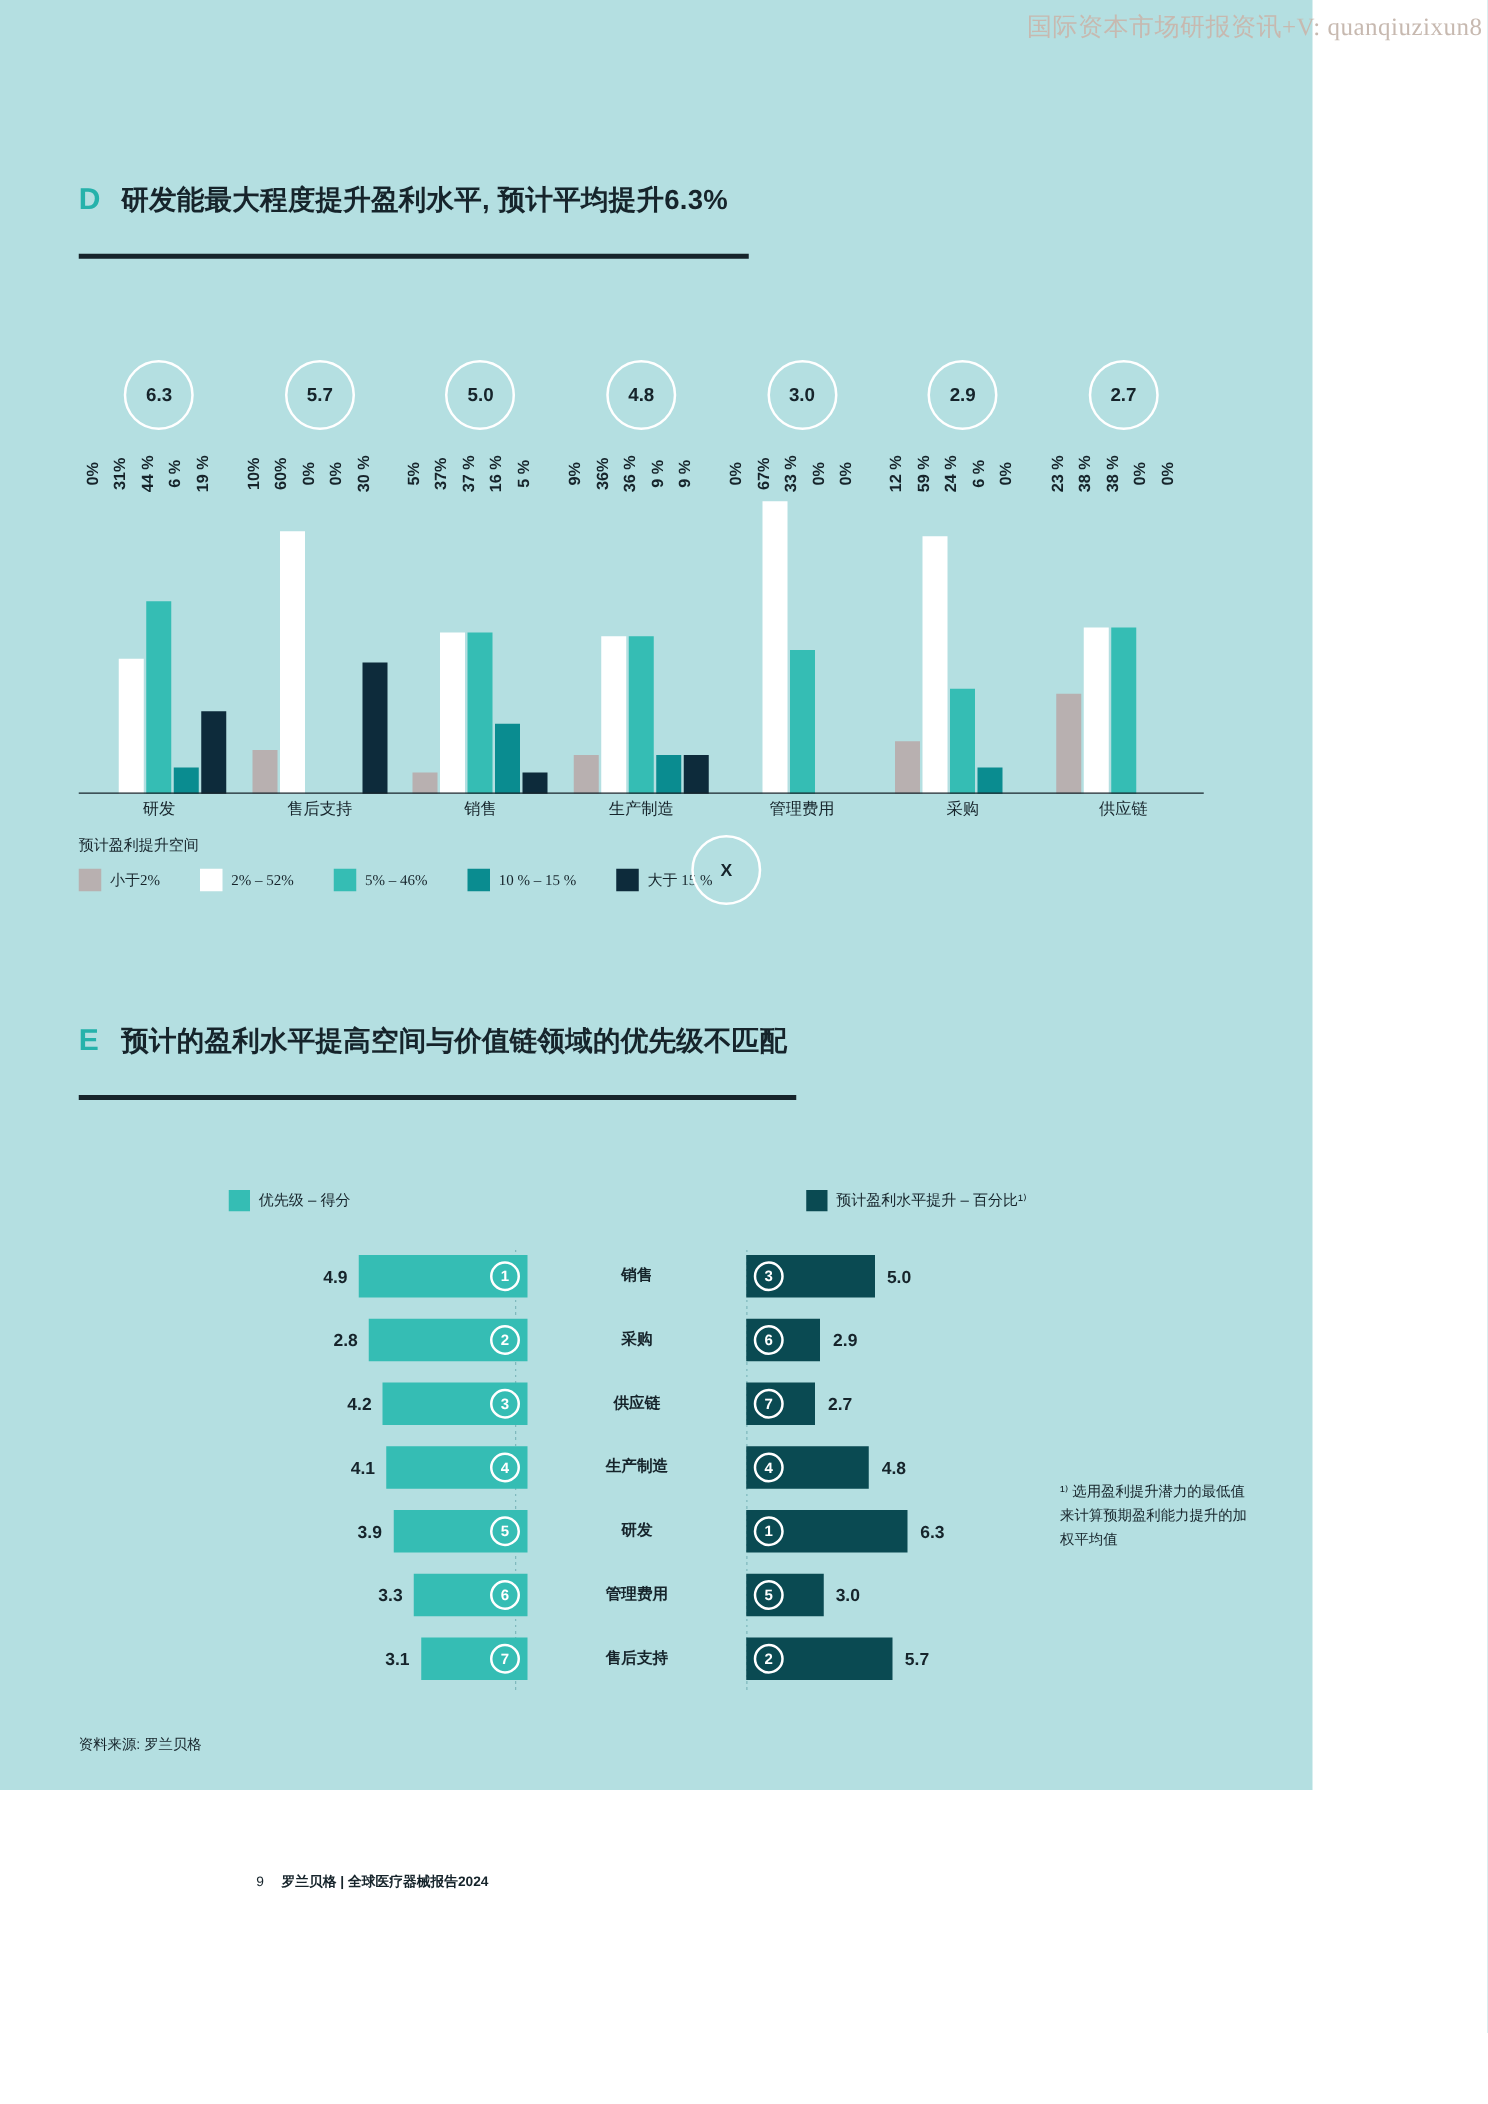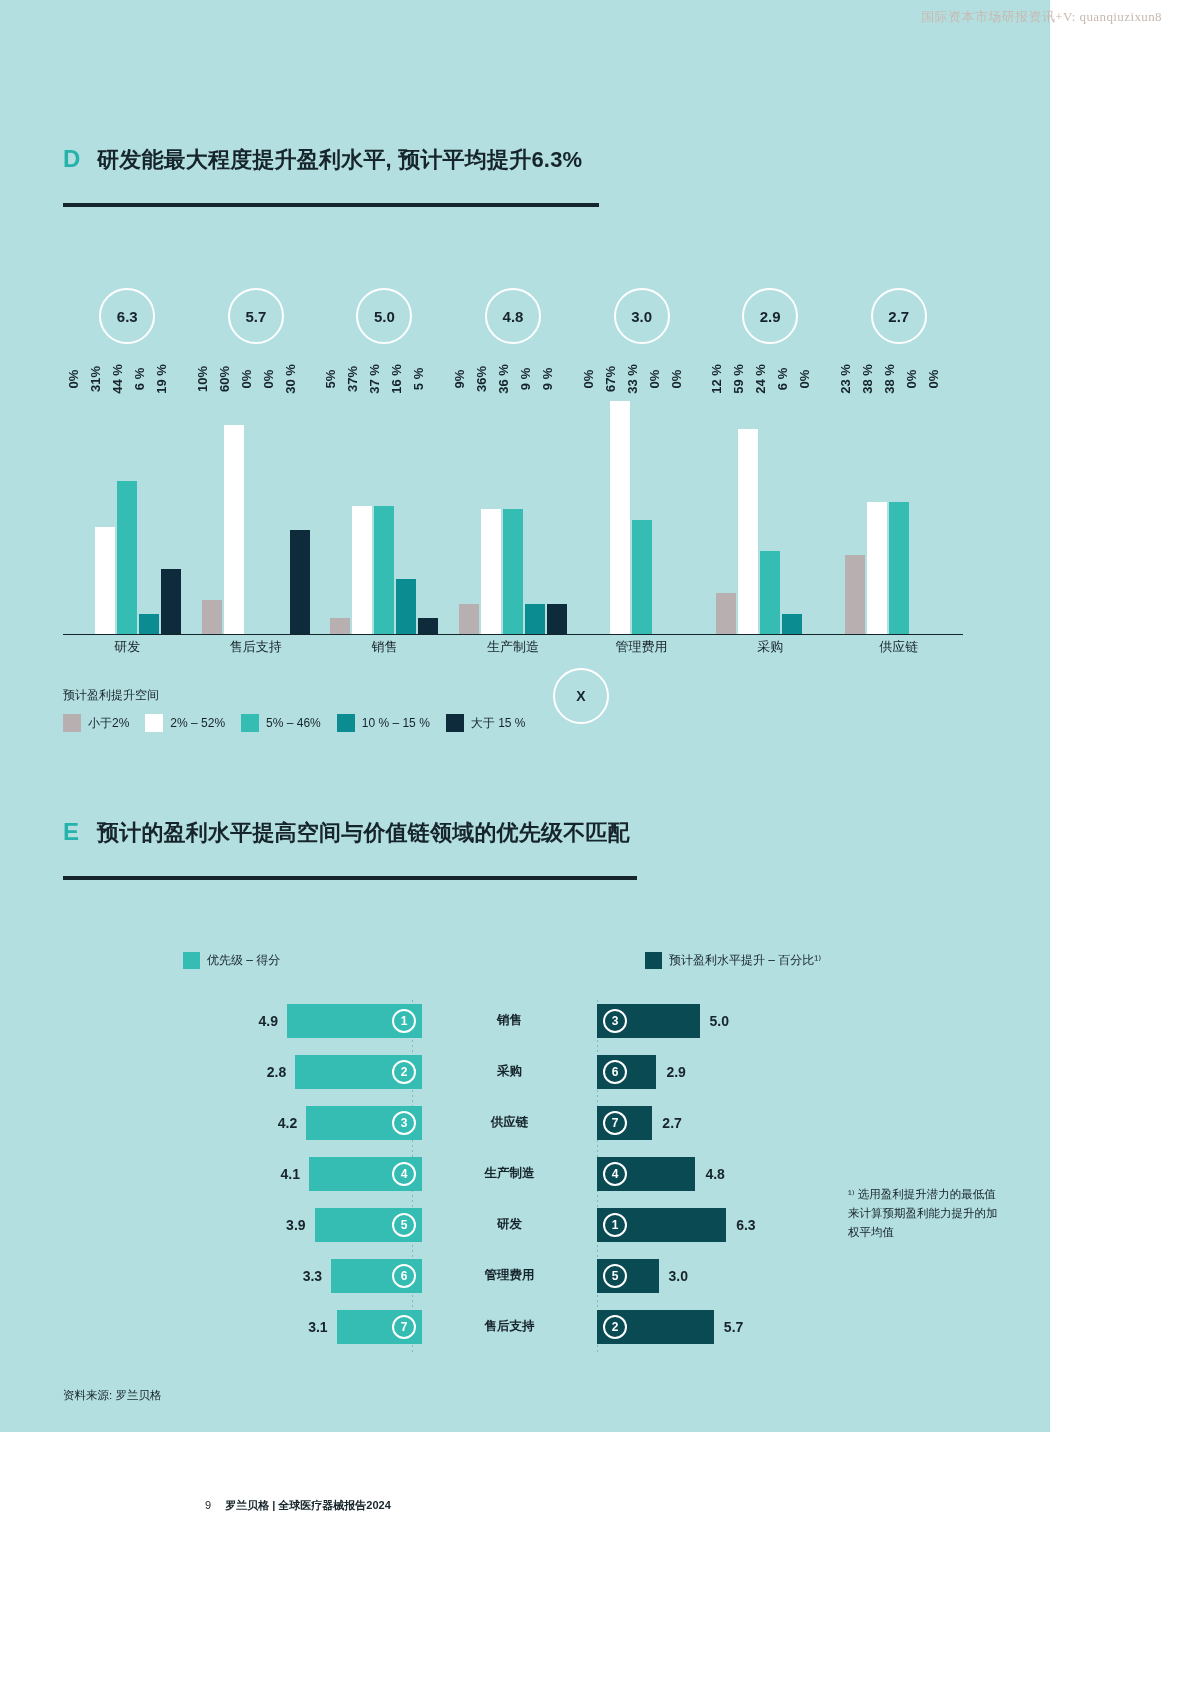--- a/index.html
+++ b/index.html
@@ -9,23 +9,23 @@
     font-family: "Liberation Sans", "DejaVu Sans", sans-serif;
     position: relative;
     overflow: hidden;
   }
   .page-bg {
     position: absolute; left: 0; top: 0;
     width: 1050px; height: 1432px;
     background: #b4dfe1;
   }
   .watermark {
-    position: absolute; right: 28px; top: 8px;
+    position: absolute; right: 4px; top: 8px;
     font-family: "Liberation Serif", serif;
-    font-size: 13px; color: #c7b9b0; letter-spacing: .4px;
+    font-size: 20px; color: #c7b9b0; letter-spacing: .4px;
     white-space: nowrap;
   }
 
   
   .sec-head { position: absolute; display: flex; align-items: baseline; }
   .sec-letter {
     font-size: 24px; font-weight: bold; color: #26b2ab;
     width: 34px; flex: none;
   }
   .sec-title {
@@ -56,22 +56,22 @@
     transform: translateX(-50%) rotate(-90deg) translateY(-2px);
     font-size: 13px; font-weight: bold; color: #16242b; white-space: nowrap;
     margin-bottom: 4px;
   }
   .d-axis { position: absolute; left: 0; bottom: 0; width: 100%; height: 1px; background: #16242b; }
   .d-cats { position: absolute; left: 63px; top: 638px; width: 900px; display: flex; }
   .d-cat { flex: 1; text-align: center; font-size: 13px; color: #16242b; }
 
   
   .legend-d { position: absolute; left: 63px; top: 668px; }
-  .legend-d-title { font-size: 12px; color: #16242b; margin-bottom: 10px; margin-top: 19px; }
-  .legend-row { display: flex; align-items: center; gap: 0; }
+  .legend-d-title { font-size: 12px; color: #16242b; margin-bottom: 10px; }
+  .legend-row { display: flex; align-items: center; gap: 16px; font-family: Liberation Serif, serif; }
   .legend-item { display: flex; align-items: center; margin-right: 16px; }
   .swatch { width: 18px; height: 18px; margin-right: 7px; }
   .legend-label { font-size: 12px; color: #16242b; white-space: nowrap; }
 
   .xnote { position: absolute; left: 553px; top: 668px; display: flex; align-items: flex-start; }
   .xcircle {
     width: 56px; height: 56px; border: 2px solid #ffffff; border-radius: 50%;
     display: flex; align-items: center; justify-content: center;
     font-size: 14px; font-weight: bold; color: #16242b; flex: none;
   }

